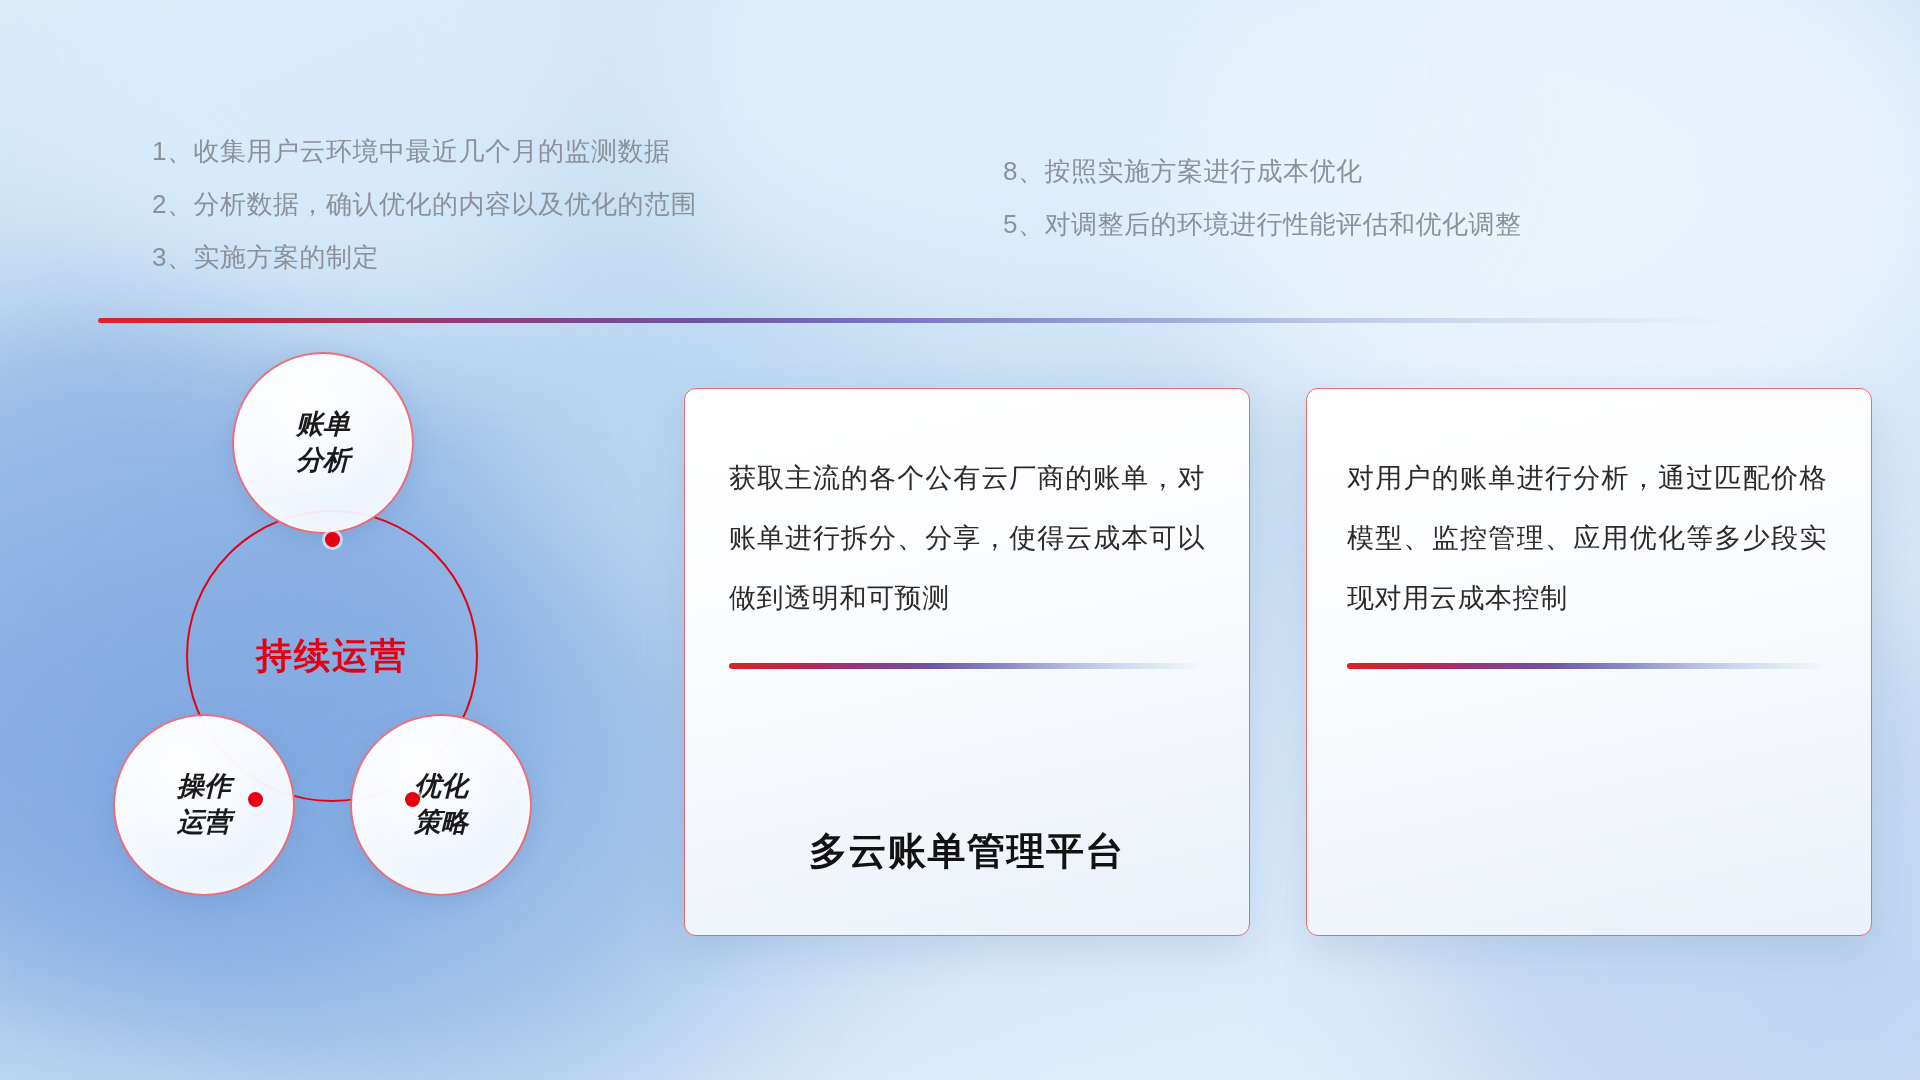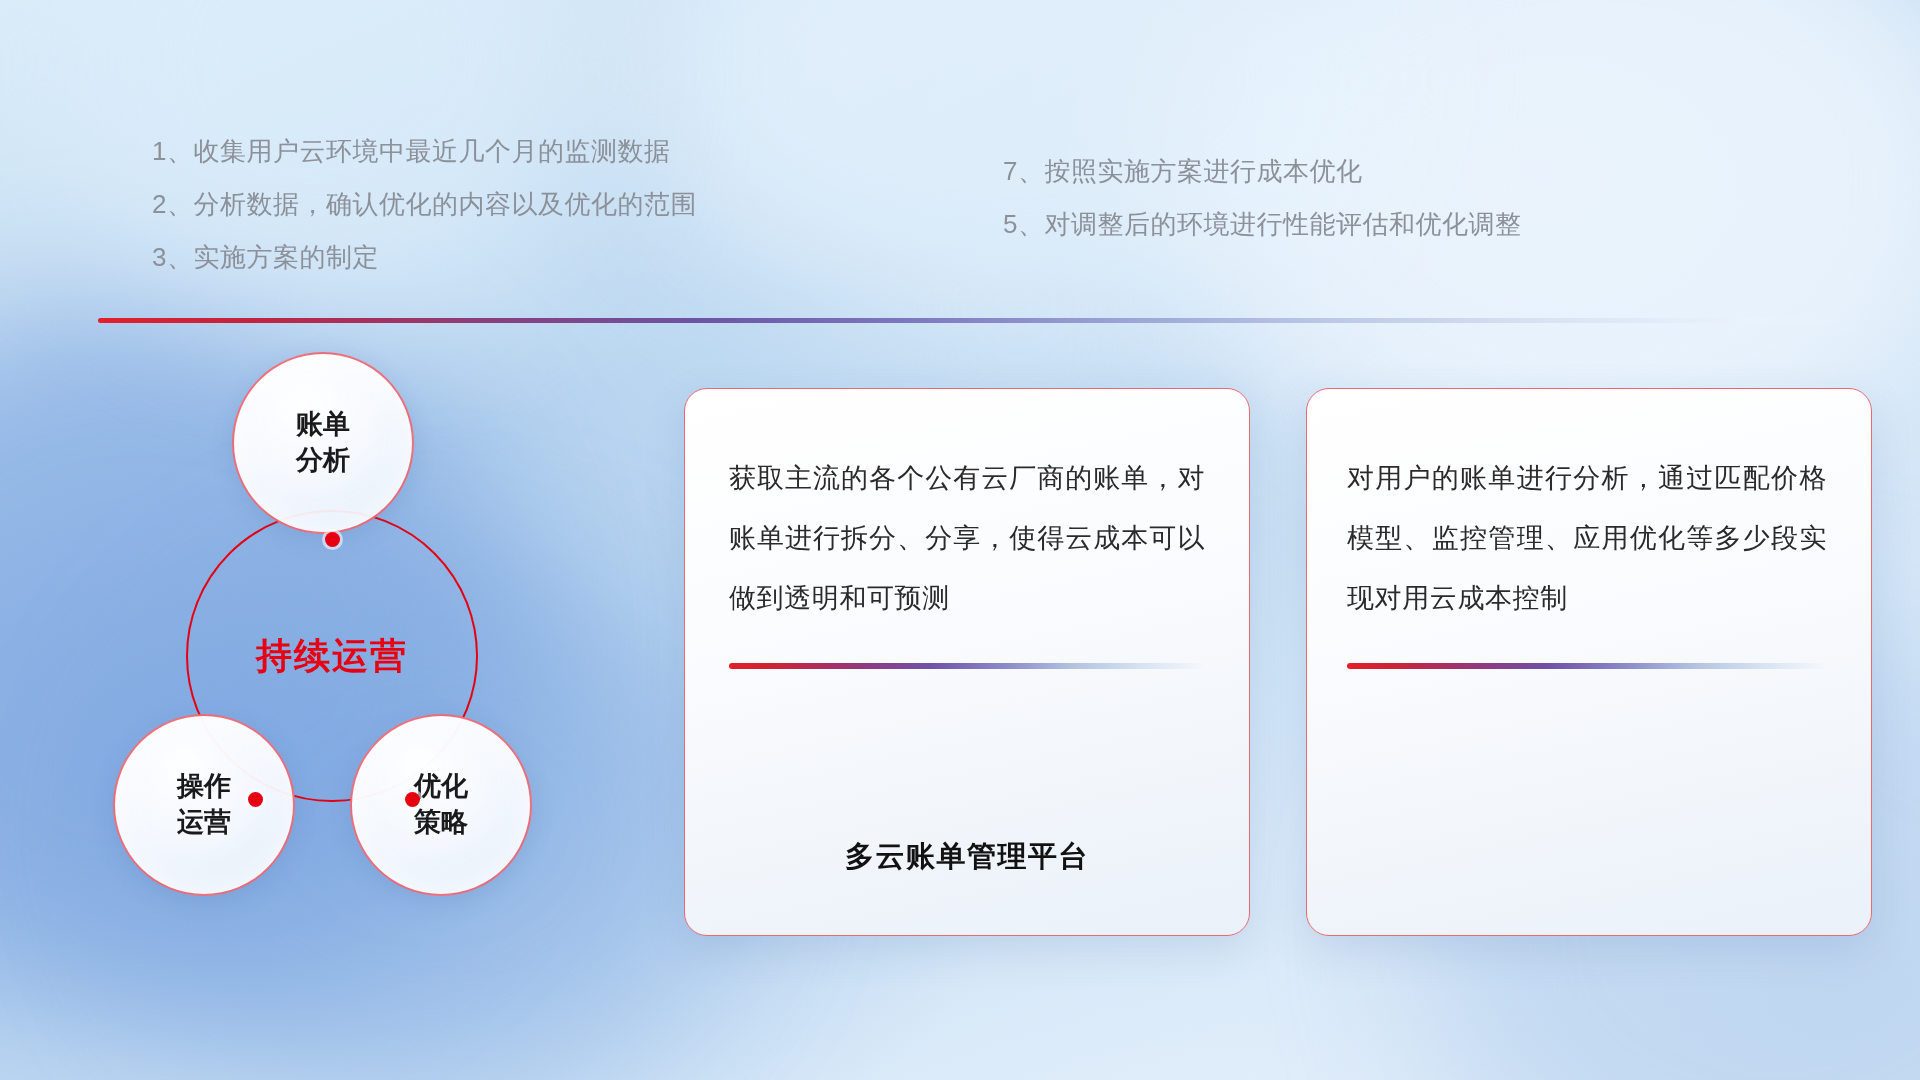--- a/index.html
+++ b/index.html
@@ -92,20 +92,21 @@
     box-shadow: 0 6px 22px rgba(70,110,170,0.18), inset 0 0 34px rgba(255,255,255,0.9);
     display: flex;
     flex-direction: column;
     align-items: center;
     justify-content: center;
     color: #1a1a1a;
     font-size: 27px;
     font-weight: 700;
     line-height: 1.32;
     text-align: center;
+    font-style: italic;
   }
   .bubble-top   { left: 132px; top: 0px;   width: 182px; height: 182px; }
   .bubble-left  { left: 13px;  top: 362px; width: 182px; height: 182px; }
   .bubble-right { left: 250px; top: 362px; width: 182px; height: 182px; }
 
   .node-dot {
     position: absolute;
     width: 15px; height: 15px;
     border-radius: 50%;
     background: #e60012;
@@ -130,21 +131,21 @@
     letter-spacing: 2px;
     text-align: center;
   }
 
   
   .card {
     position: absolute;
     top: 388px;
     width: 566px;
     height: 548px;
-    border-radius: 23px;
+    border-radius: 12px;
     border: 1.6px solid #e86a72;
     box-sizing: border-box;
     background: linear-gradient(168deg, #ffffff 0%, #fbfcfe 38%, #f2f6fb 72%, #eaf1f9 100%);
     box-shadow: 0 14px 40px rgba(74,112,168,0.16);
     padding: 60px 44px 0 44px;
     display: flex;
     flex-direction: column;
   }
   .card-1 { left: 684px; }
   .card-2 { left: 1306px; padding-left: 40px; }
@@ -170,21 +171,21 @@
        #8b8ac8 58%,
        #b3c1e0 72%,
        #d6e2f1 86%,
        rgba(255,255,255,0) 100%);
   }
 
   .card-title {
     margin-top: auto;
     margin-bottom: 58px;
     color: #121212;
-    font-size: 29px;
+    font-size: 38px;
     font-weight: 800;
     letter-spacing: 1.5px;
     text-align: center;
   }
 </style>
 </head>
 <body>
 
 <div id="slide">
 
@@ -195,21 +196,21 @@
   <div class="blob blob-e"></div>
   <div class="blob blob-f"></div>
 
   <div class="bullets bullets-left">
     <div class="bullet-line">1、收集用户云环境中最近几个月的监测数据</div>
     <div class="bullet-line">2、分析数据，确认优化的内容以及优化的范围</div>
     <div class="bullet-line">3、实施方案的制定</div>
   </div>
 
   <div class="bullets bullets-right">
-    <div class="bullet-line">7、按照实施方案进行成本优化</div>
+    <div class="bullet-line">8、按照实施方案进行成本优化</div>
     <div class="bullet-line">5、对调整后的环境进行性能评估和优化调整</div>
   </div>
 
   <div class="top-rule"></div>
 
   <div class="diagram">
 
     <div class="ring ring-main"></div>
 
     <div class="center-label">

